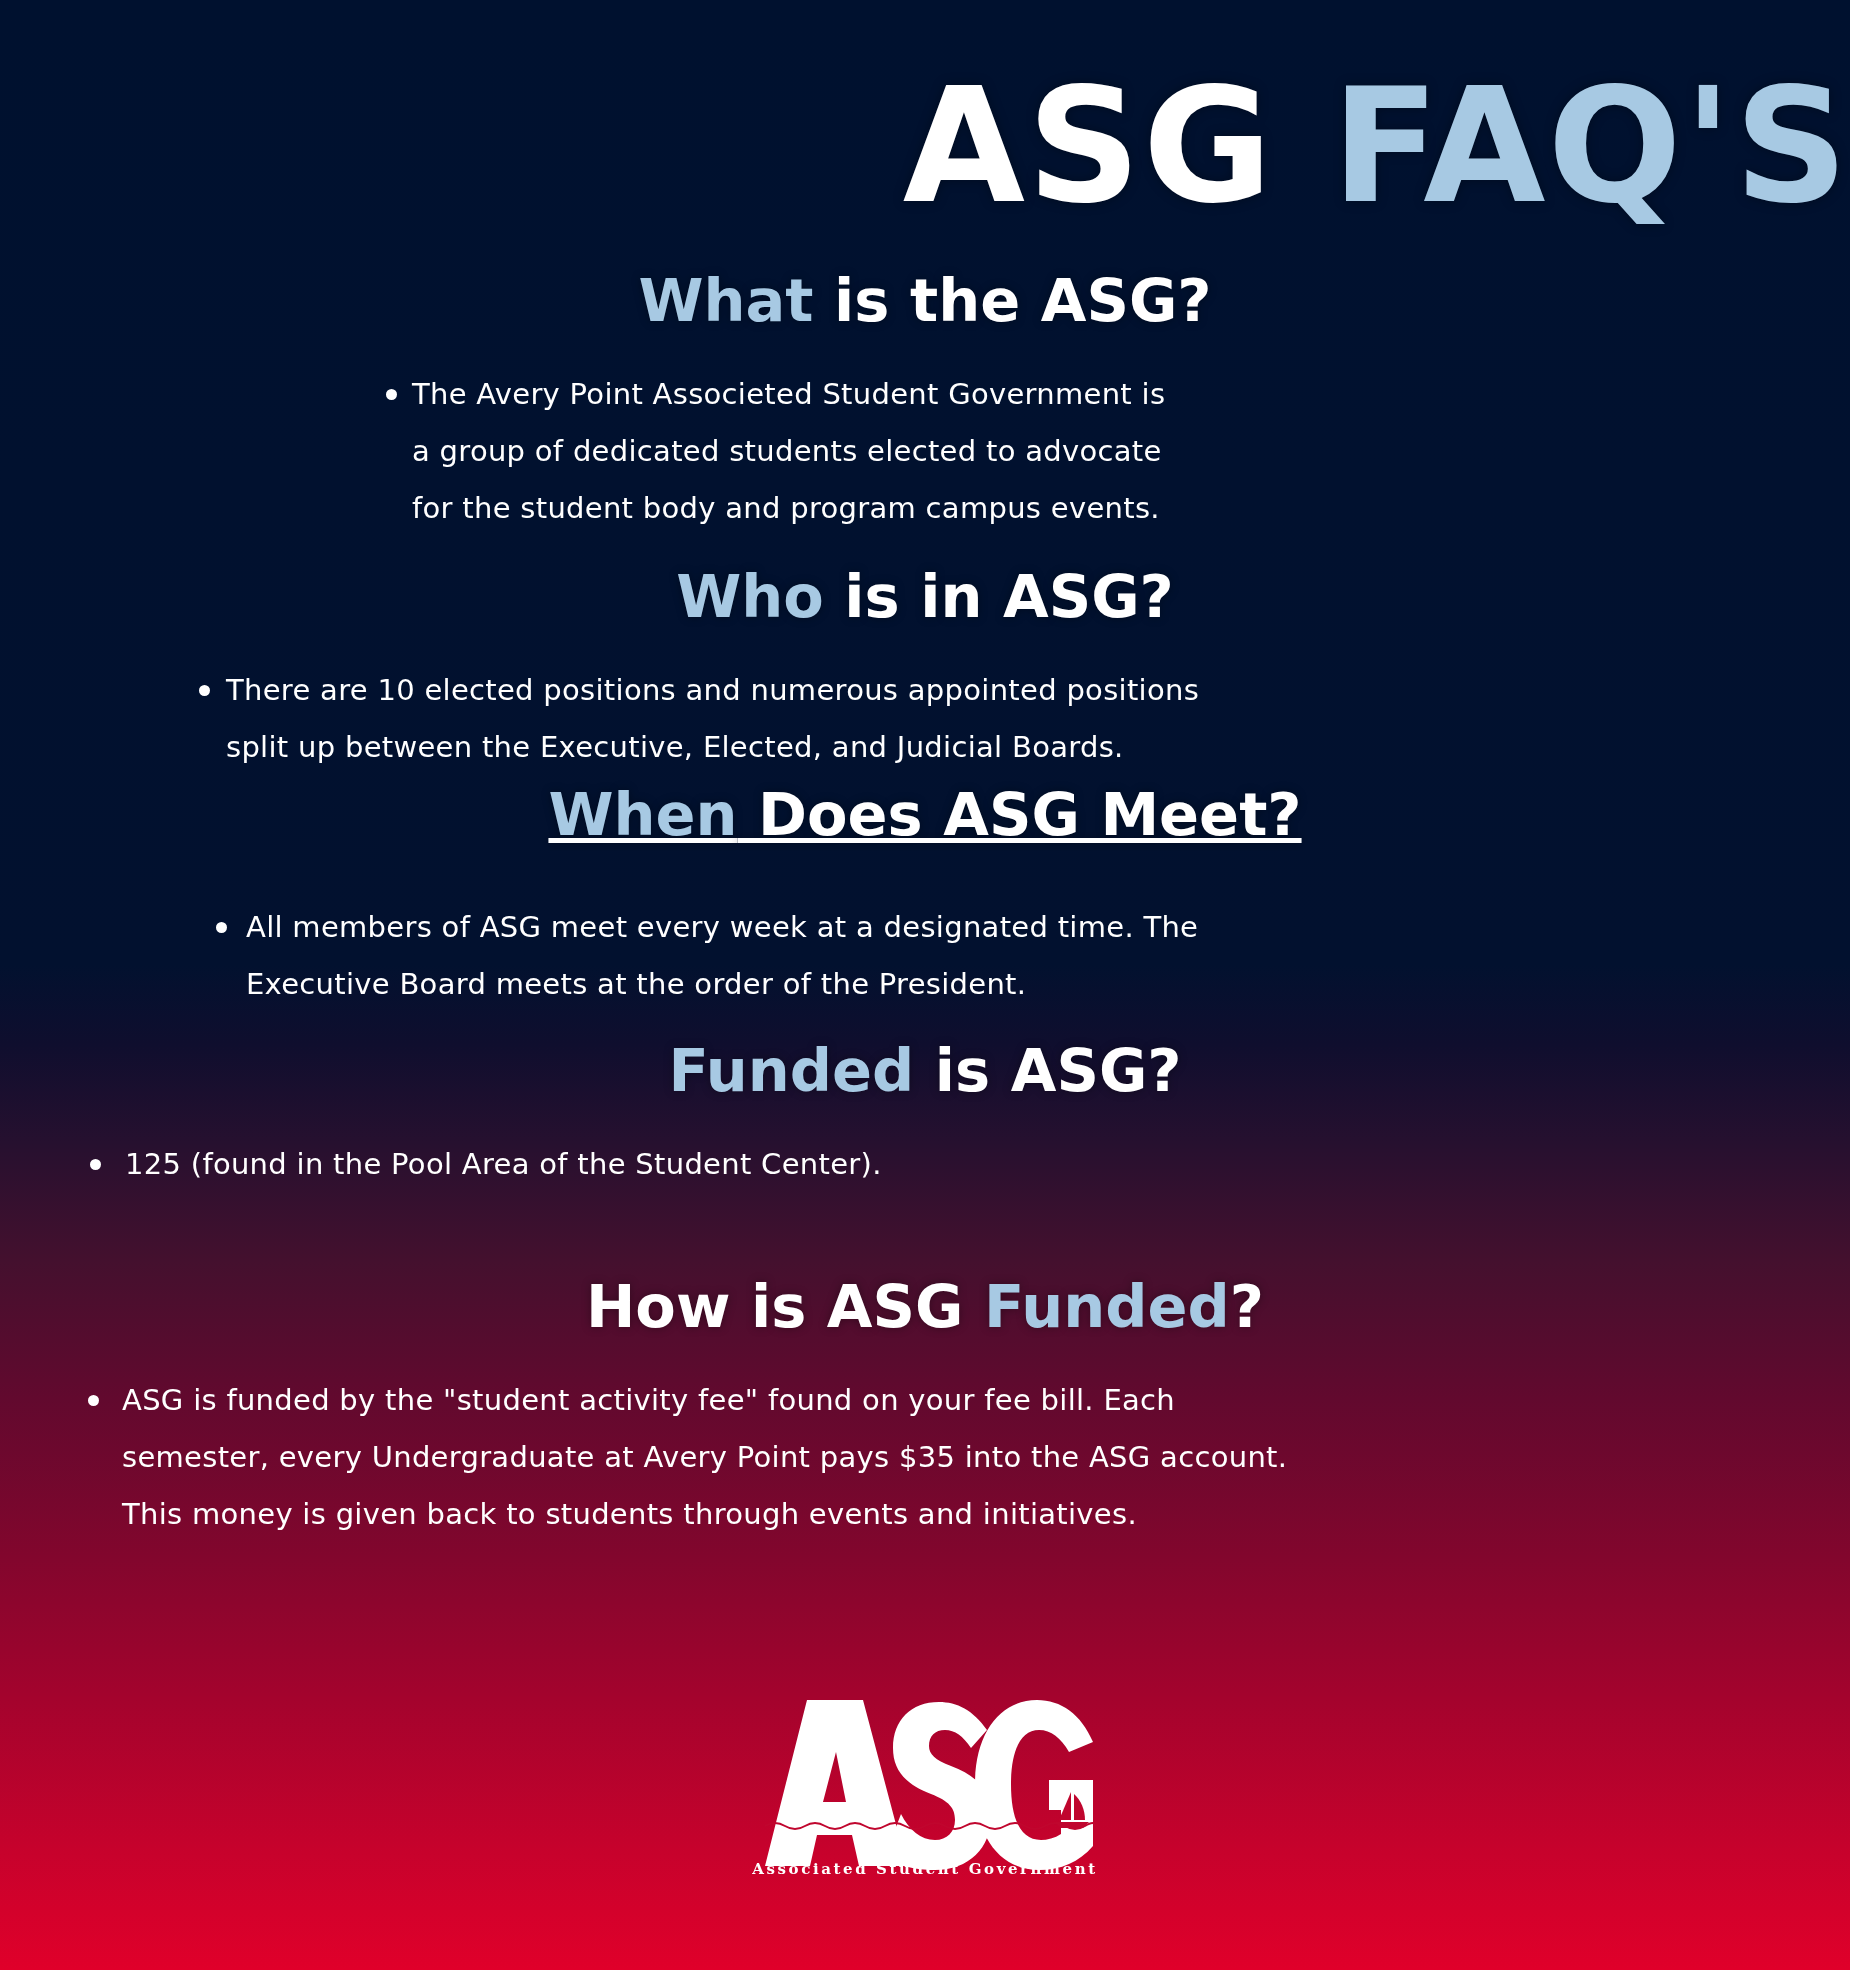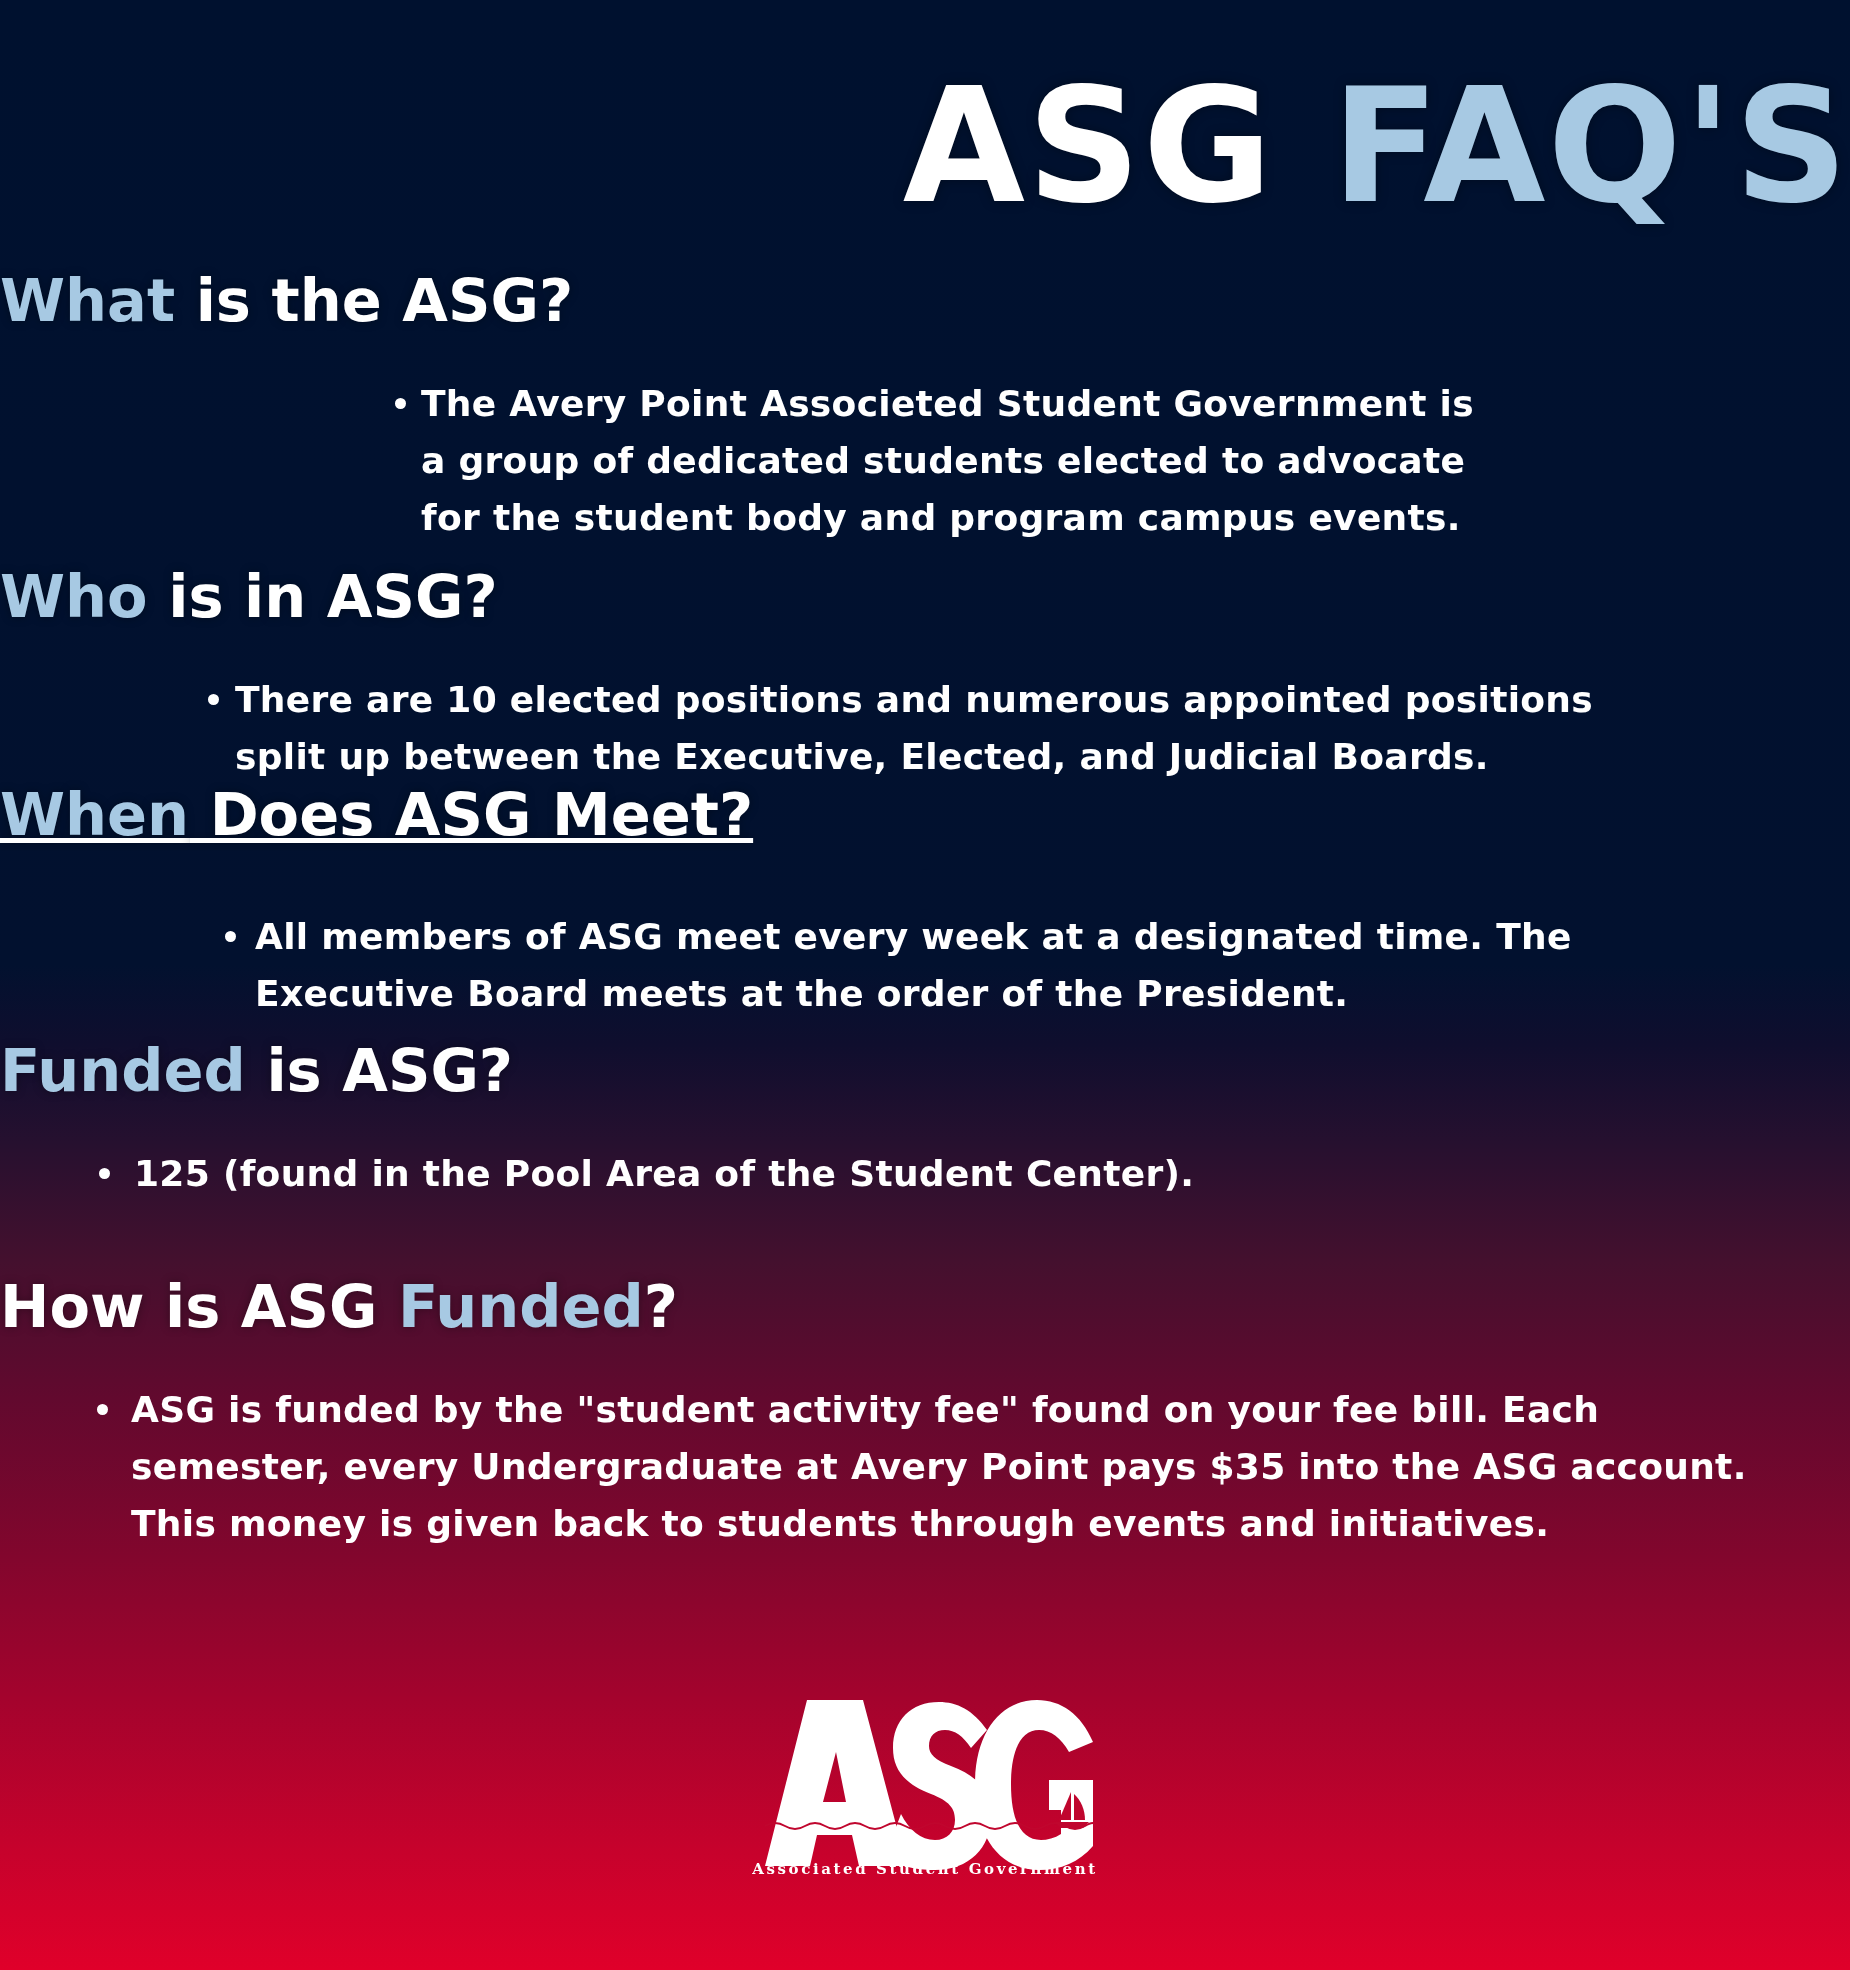--- a/index.html
+++ b/index.html
@@ -32,33 +32,33 @@
       font-weight: bold;
       font-size: 158px;
       line-height: 180px;
       letter-spacing: 2px;
       margin: 0;
       text-shadow: 0 0 12px rgba(0,0,0,0.35);
     }
     .heading {
       position: absolute;
       left: 0; width: 1850px;
-      text-align: left;
+      text-align: center;
       font-weight: bold;
       font-size: 59px;
       line-height: 70px;
       margin: 0;
       text-shadow: 0 0 10px rgba(0,0,0,0.35);
     }
     .body-block {
       position: absolute;
-      margin: 9px; padding: 0;
+      margin: 0; padding: 0;
       list-style: none;
-      font-weight: bold;
-      font-size: 36px;
+      font-weight: normal;
+      font-size: 29px;
       line-height: 57px;
       letter-spacing: 0.3px;
     }
     .body-block li {
       position: relative;
       padding-left: 0;
     }
     .bullet {
       position: absolute;
       width: 11px; height: 11px;

